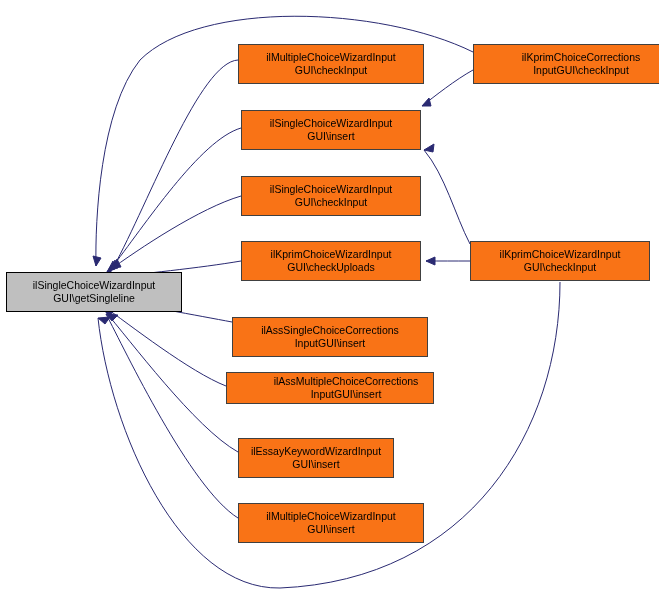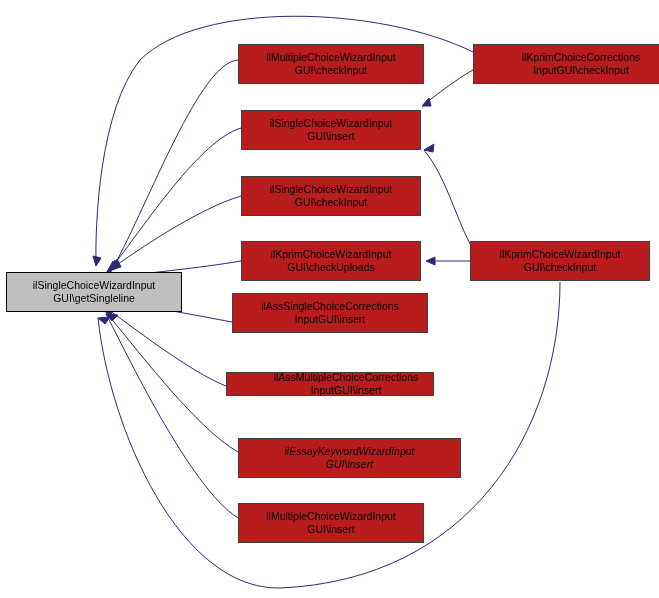--- a/index.html
+++ b/index.html
@@ -21,21 +21,21 @@
     position: absolute;
     left: 0;
     top: 0;
     width: 659px;
     height: 598px;
   }
   .node {
     position: absolute;
     box-sizing: border-box;
     border: 1px solid #404040;
-    background: #b91c1c;
+    background: #f97316;
     color: #000000;
     font-size: 10.5px;
     line-height: 13px;
     text-align: center;
     display: flex;
     align-items: center;
     justify-content: center;
     white-space: pre-line;
     z-index: 2;
   }
@@ -79,25 +79,25 @@
 <div class="node current" style="left: 6px; top: 272px; width: 176px; height: 40px;">ilSingleChoiceWizardInput
 GUI\getSingleline</div>
     <div class="node" style="left: 238px; top: 44px; width: 186px; height: 40px;">ilMultipleChoiceWizardInput
 GUI\checkInput</div>
     <div class="node" style="left: 241px; top: 110px; width: 180px; height: 40px;">ilSingleChoiceWizardInput
 GUI\insert</div>
     <div class="node" style="left: 241px; top: 176px; width: 180px; height: 40px;">ilSingleChoiceWizardInput
 GUI\checkInput</div>
     <div class="node" style="left: 241px; top: 241px; width: 180px; height: 40px;">ilKprimChoiceWizardInput
 GUI\checkUploads</div>
-    <div class="node" style="left: 232px; top: 293px; width: 196px; height: 40px;">ilAssSingleChoiceCorrections
+    <div class="node" style="left: 232px; top: 317px; width: 196px; height: 40px;">ilAssSingleChoiceCorrections
 InputGUI\insert</div>
-    <div class="node" style="left: 226px; top: 372px; width: 208px; height: 24px; padding-left: 32px;">ilAssMultipleChoiceCorrections
+    <div class="node" style="left: 226px; top: 372px; width: 208px; height: 32px; padding-left: 32px;">ilAssMultipleChoiceCorrections
 InputGUI\insert</div>
-    <div class="node" style="left: 238px; top: 438px; width: 223px; height: 40px; font-style: italic;">ilEssayKeywordWizardInput
+    <div class="node" style="left: 238px; top: 438px; width: 156px; height: 40px;">ilEssayKeywordWizardInput
 GUI\insert</div>
     <div class="node" style="left: 238px; top: 503px; width: 186px; height: 40px;">ilMultipleChoiceWizardInput
 GUI\insert</div>
     <div class="node" style="left: 473px; top: 44px; width: 216px; height: 40px;">ilKprimChoiceCorrections
 InputGUI\checkInput</div>
     <div class="node" style="left: 470px; top: 241px; width: 180px; height: 40px;">ilKprimChoiceWizardInput
 GUI\checkInput</div>
   </div>
 
 </body></html>

